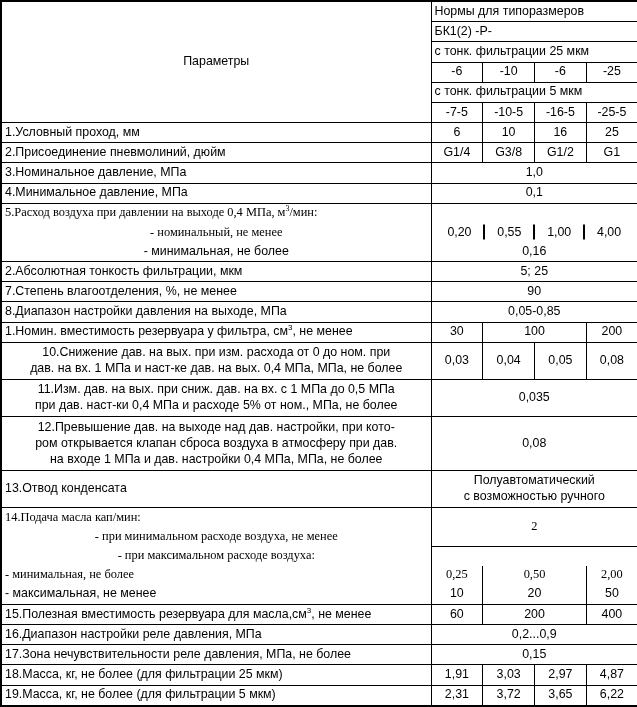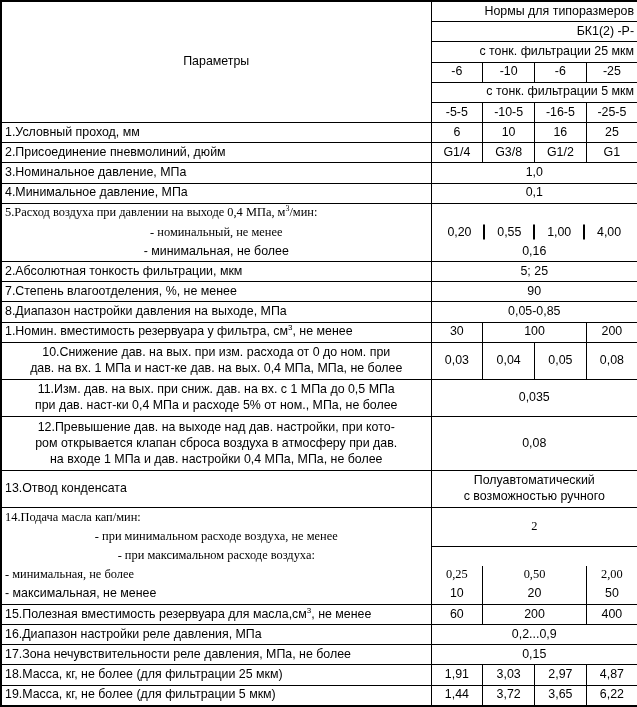--- a/index.html
+++ b/index.html
@@ -39,21 +39,21 @@
   }
   .param-center {
     text-align: center;
     margin-top: 14px;
   }
   .val {
     text-align: center;
     white-space: nowrap;
   }
   .hdr {
-    text-align: right;
+    text-align: left;
     font-size: 12.4px;
     margin-top: 8px;
   }
   .sub {
     padding-left: 28px;
     text-align: center;
   }
   .sub2 {
     padding-left: 44px;
   }
@@ -117,21 +117,21 @@
     <tr>
       <td class="val">-6</td>
       <td class="val">-10</td>
       <td class="val">-6</td>
       <td class="val">-25</td>
     </tr>
     <tr>
       <td class="hdr" colspan="4">с тонк. фильтрации 5 мкм</td>
     </tr>
     <tr>
-      <td class="val">-5-5</td>
+      <td class="val">-7-5</td>
       <td class="val">-10-5</td>
       <td class="val">-16-5</td>
       <td class="val">-25-5</td>
     </tr>
 
     <tr>
       <td class="param">1.Условный проход, мм</td>
       <td class="val">6</td>
       <td class="val">10</td>
       <td class="val">16</td>
@@ -278,20 +278,20 @@
     <tr>
       <td class="param">18.Масса, кг, не более (для фильтрации 25 мкм)</td>
       <td class="val">1,91</td>
       <td class="val">3,03</td>
       <td class="val">2,97</td>
       <td class="val">4,87</td>
     </tr>
 
     <tr>
       <td class="param">19.Масса, кг, не более (для фильтрации 5 мкм)</td>
-      <td class="val">1,44</td>
+      <td class="val">2,31</td>
       <td class="val">3,72</td>
       <td class="val">3,65</td>
       <td class="val">6,22</td>
     </tr>
 
   </tbody>
 </table>
 
 </body></html>

